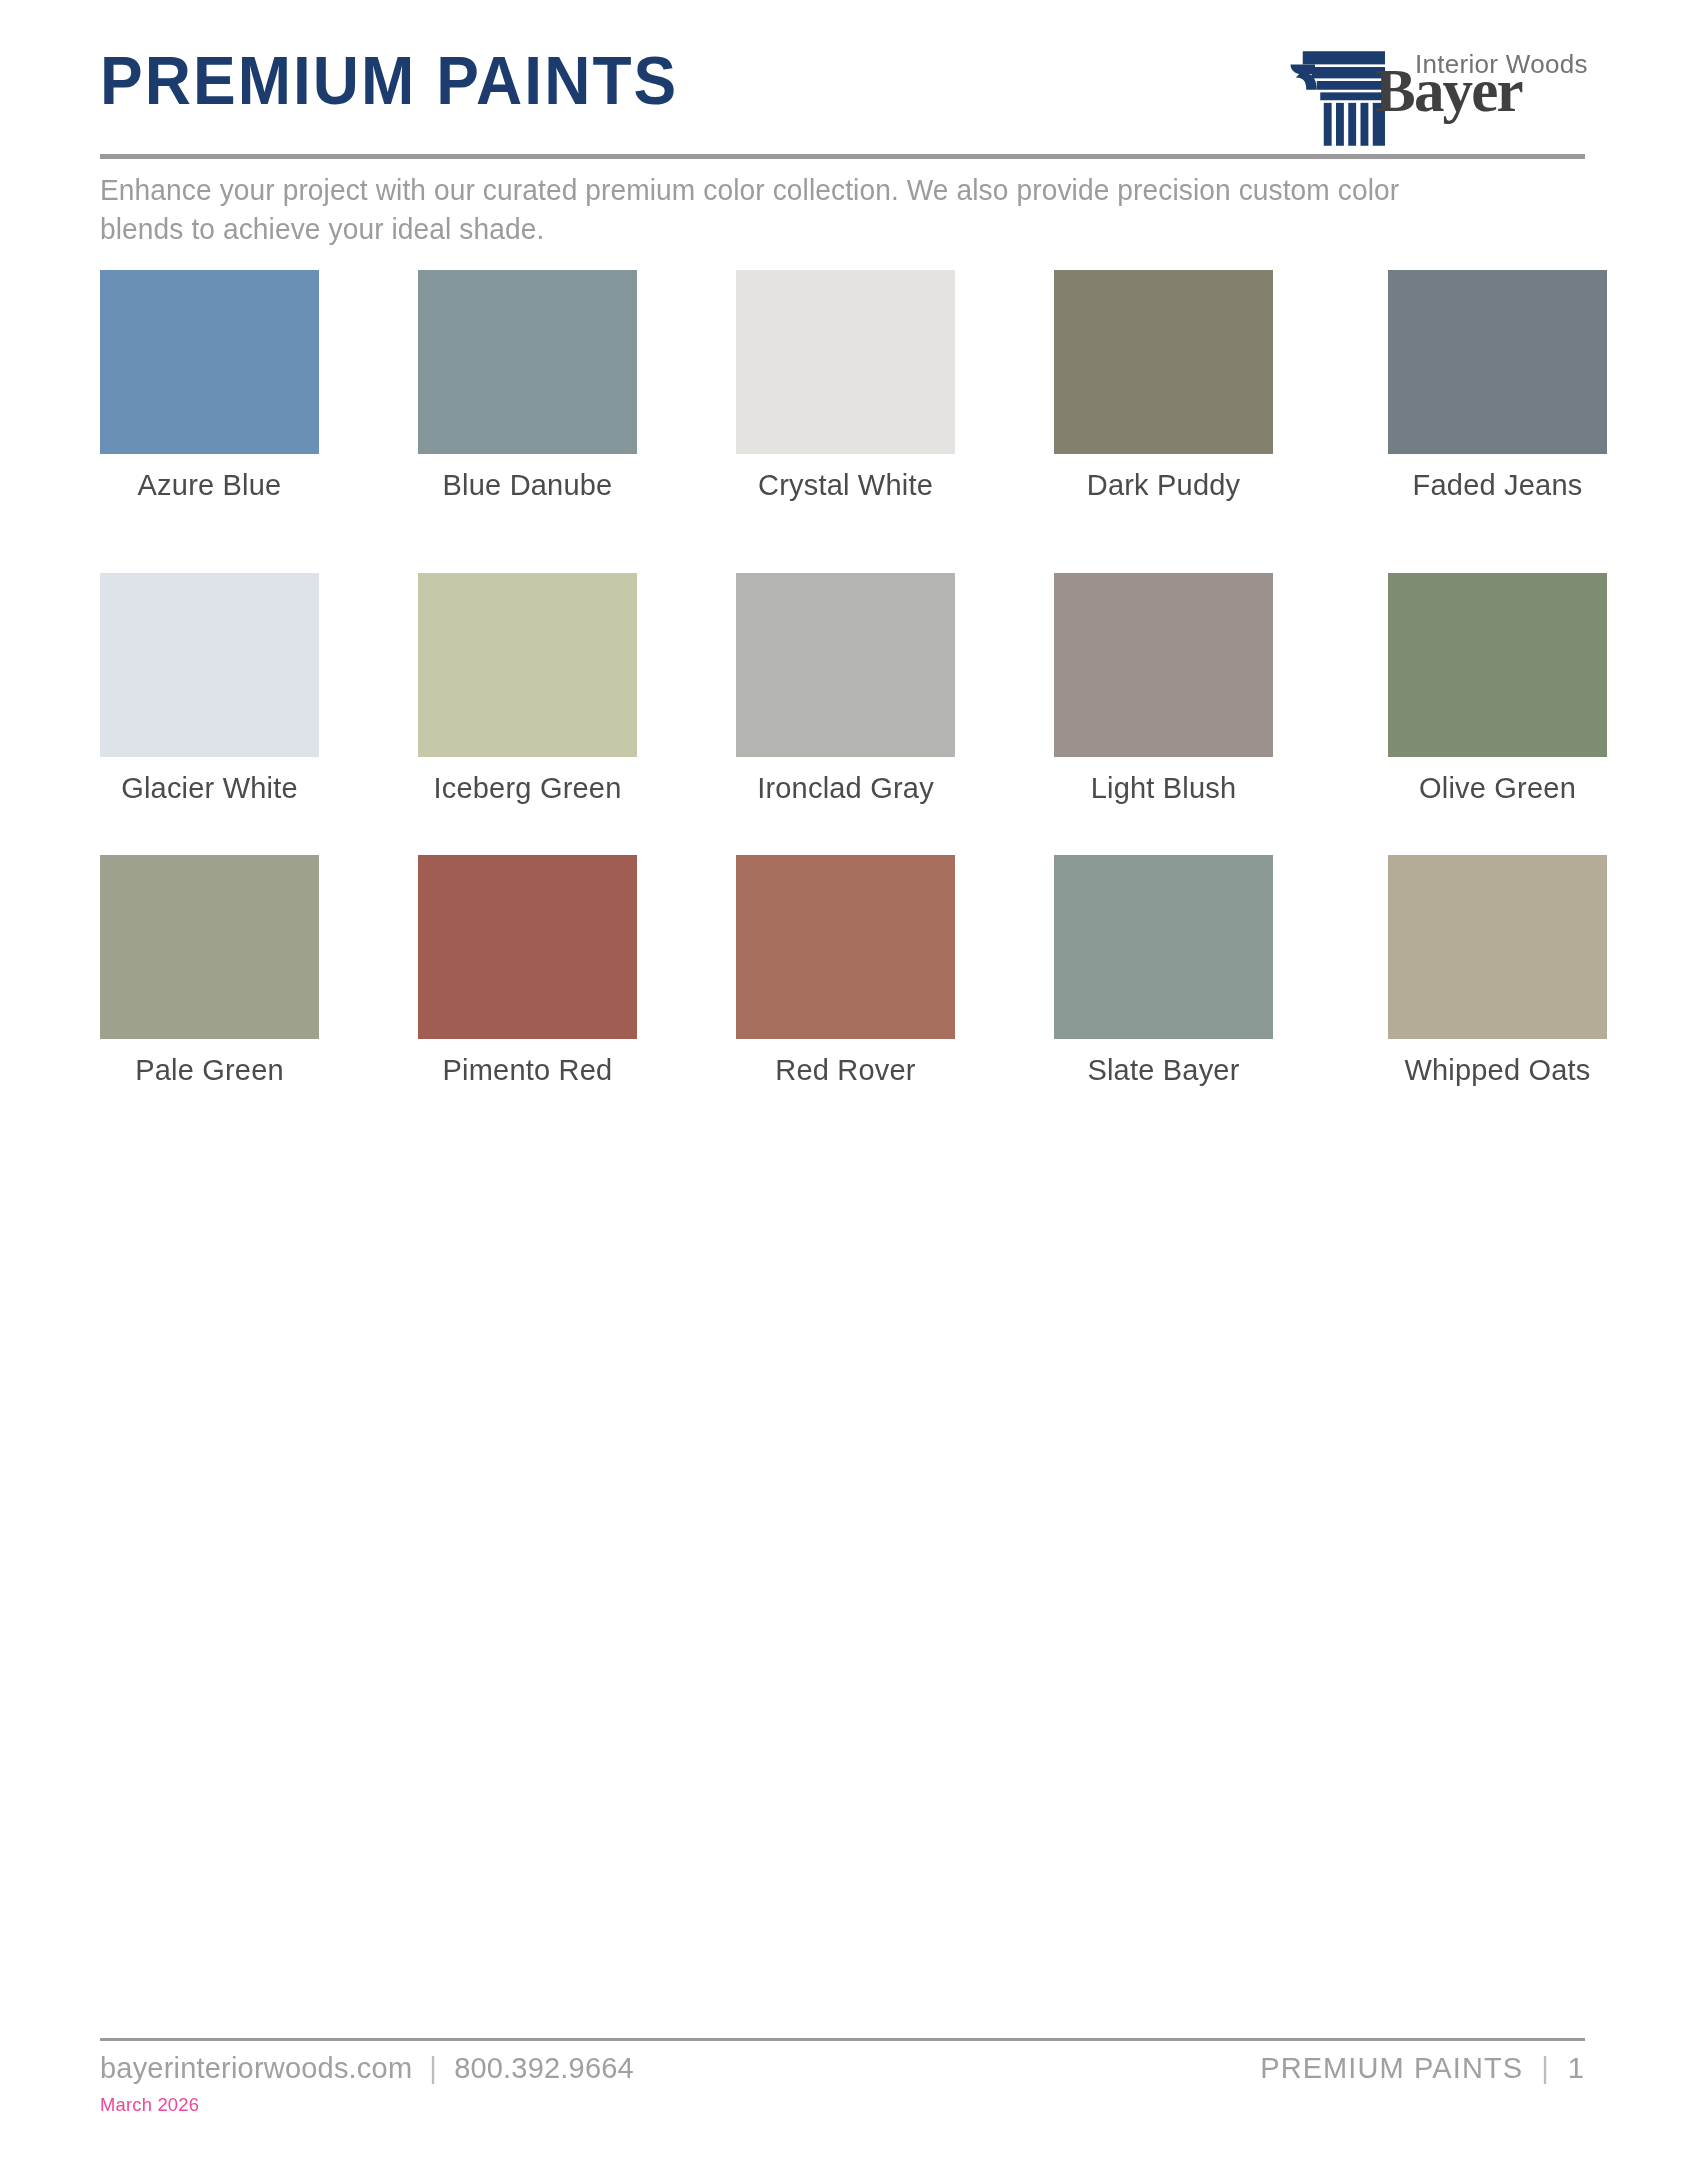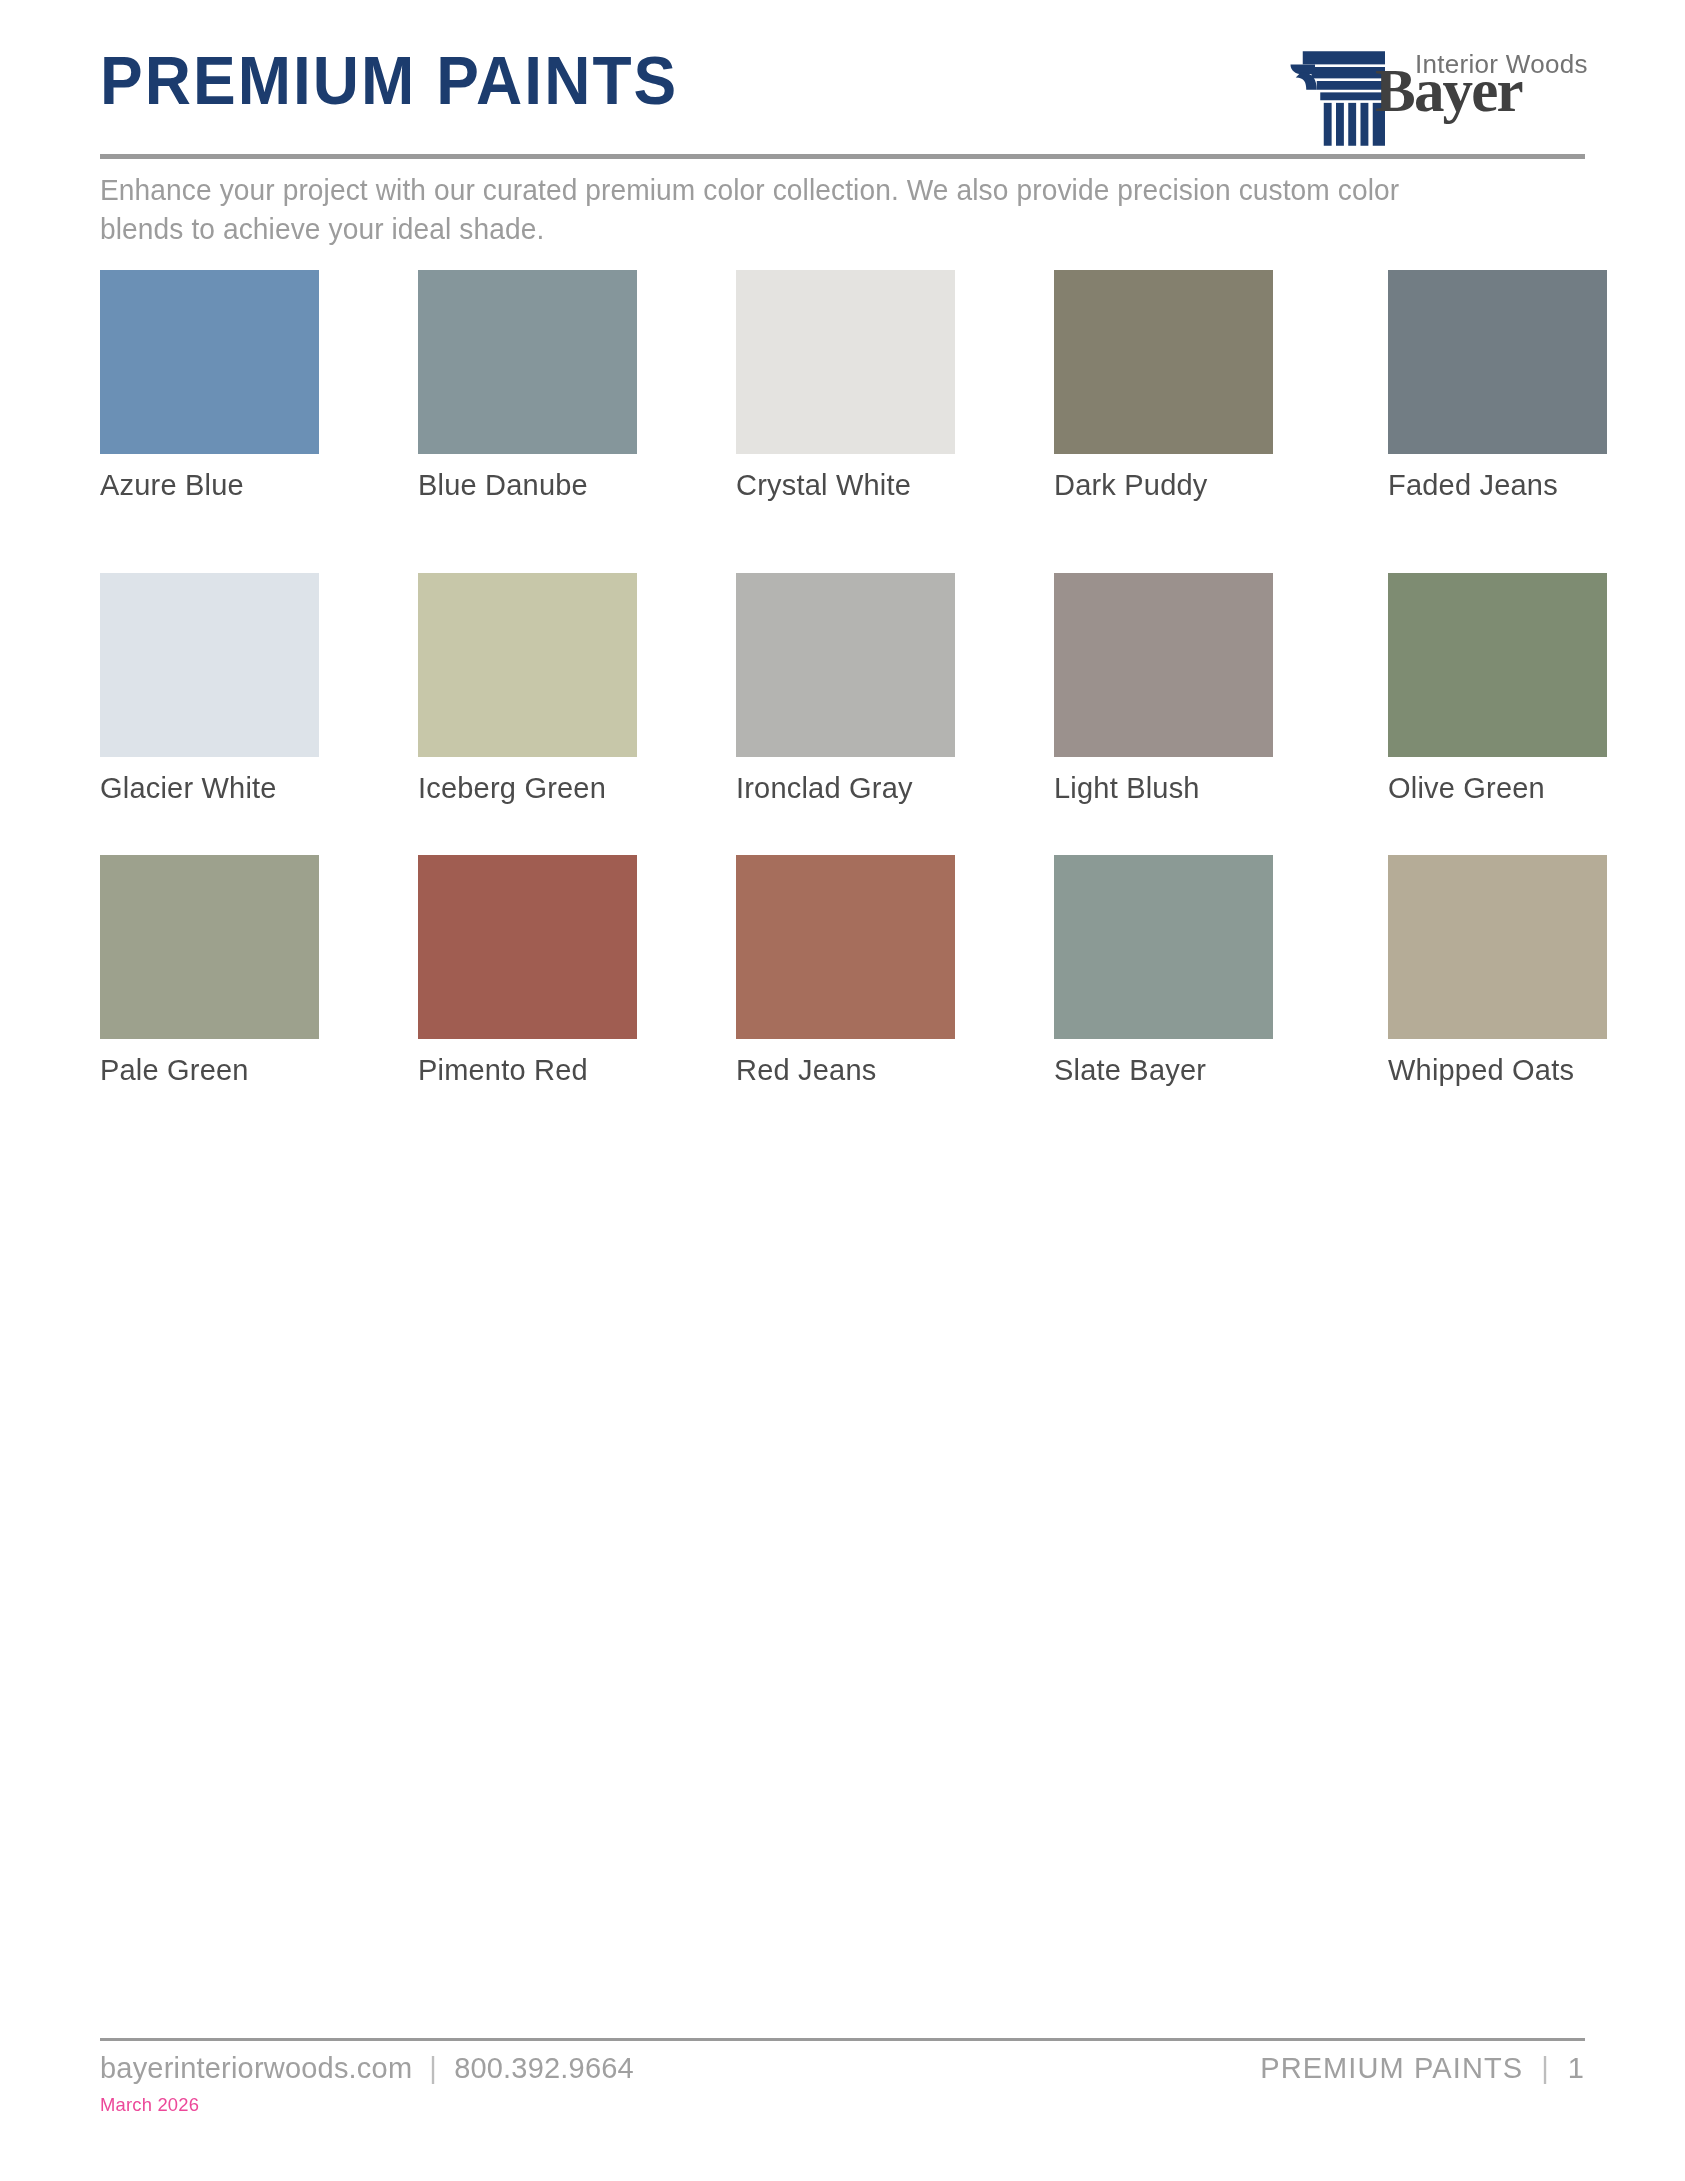--- a/index.html
+++ b/index.html
@@ -132,20 +132,21 @@
     margin-left: 16px;
   }
   .swatch-chip {
     width: 219px;
     height: 184px;
     display: block;
   }
   .swatch-label {
     margin-top: 15px;
     width: 219px;
+    text-align: center;
     font-family: "Liberation Sans Narrow", "Liberation Sans", sans-serif;
     font-size: 29px;
     line-height: 32px;
     color: #4B4B4B;
     letter-spacing: 0.2px;
   }
   .row-gap-1 { height: 72px; }
   .row-gap-2 { height: 51px; }
 
   
@@ -290,21 +291,21 @@
         <div class="swatch-cell">
           <div class="swatch-chip" style="background: rgb(157, 161, 141);"></div>
           <div class="swatch-label">Pale Green</div>
         </div>
         <div class="swatch-cell">
           <div class="swatch-chip" style="background: rgb(160, 93, 81);"></div>
           <div class="swatch-label">Pimento Red</div>
         </div>
         <div class="swatch-cell">
           <div class="swatch-chip" style="background: rgb(166, 110, 92);"></div>
-          <div class="swatch-label">Red Jeans</div>
+          <div class="swatch-label">Red Rover</div>
         </div>
         <div class="swatch-cell">
           <div class="swatch-chip" style="background: rgb(139, 154, 149);"></div>
           <div class="swatch-label">Slate Bayer</div>
         </div>
         <div class="swatch-cell">
           <div class="swatch-chip" style="background: rgb(181, 172, 151);"></div>
           <div class="swatch-label">Whipped Oats</div>
         </div>
       </div>

